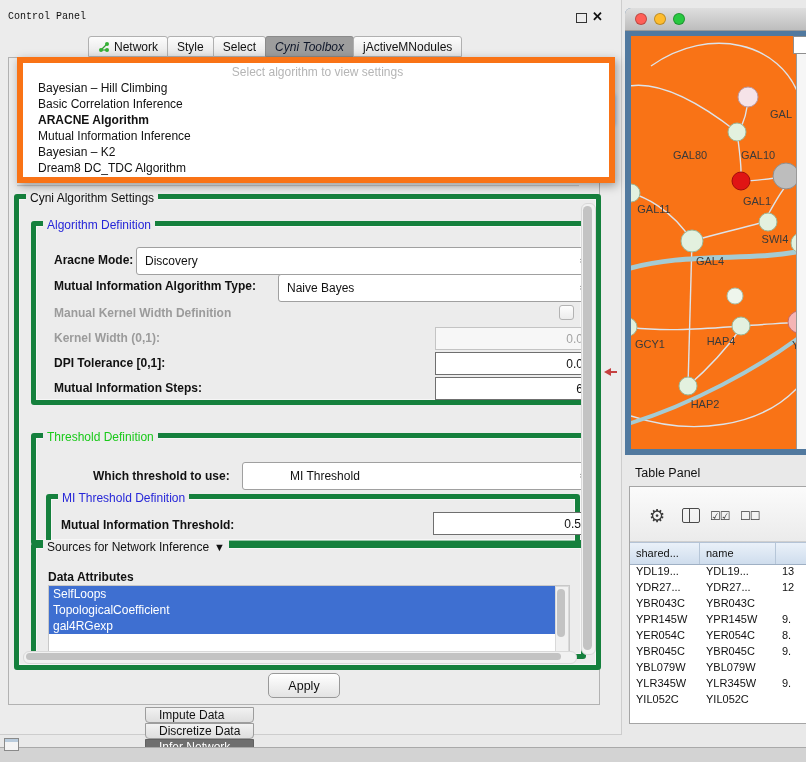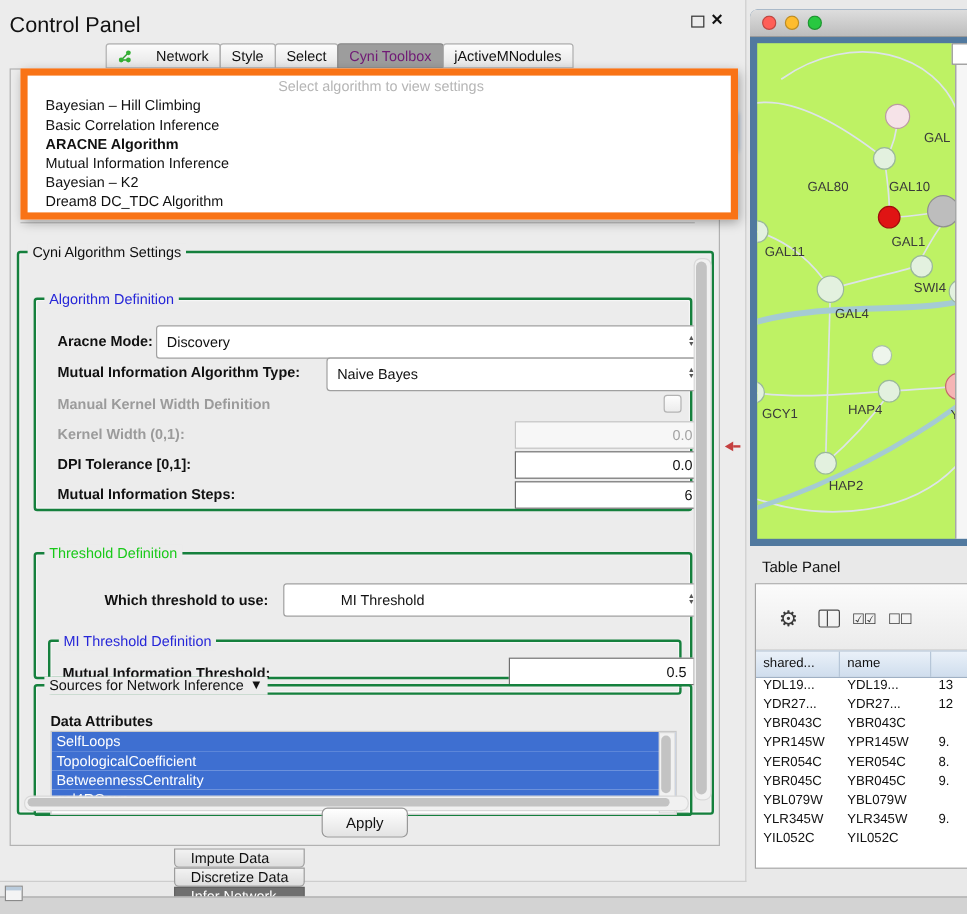--- a/index.html
+++ b/index.html
@@ -6,29 +6,29 @@
   #screen{position:relative;width:806px;height:762px;overflow:hidden;background:#e9e9e9;
           font-family:"Liberation Sans",sans-serif;font-size:12px;color:#111;}
   .abs{position:absolute;}
   .bold{font-weight:bold;}
   .dim{color:#9b9b9b;}
   
   .cp{position:absolute;left:0;top:0;width:621px;height:734px;background:#ececec;border-right:1px solid #cdcdcd;border-bottom:1px solid #cdcdcd;}
   .pane{position:absolute;left:8px;top:57px;width:590px;height:646px;border:1px solid #b2b2b2;}
   
   .tabrow{position:absolute;left:88px;top:36px;height:21px;display:flex;}
-  .tab{display:flex;align-items:center;gap:20px;padding:0 9px;border:1px solid #b0b0b0;margin-right:-1px;
+  .tab{display:flex;align-items:center;gap:4px;padding:0 9px;border:1px solid #b0b0b0;margin-right:-1px;
        background:linear-gradient(#fcfcfc,#e6e6e6);font-size:12px;cursor:default;border-radius:3px 3px 0 0;}
-  .tab.active{background:#9d9d9d;color:#701a75;border-color:#8b8b8b;}
+  .tab.active{background:#9d9d9d;color:#0f172a;border-color:#8b8b8b;font-style:italic;}
   .btabrow{position:absolute;left:145px;top:707px;height:21px;display:flex;flex-direction:column;}
   .btab{display:flex;align-items:center;padding:0 13px;border:1px solid #9d9d9d;margin-right:-1px;
         background:linear-gradient(#f2f2f2,#dedede);font-size:12px;border-radius:0 0 4px 4px;}
   .btab.active{background:#6f6f6f;color:#fff;border-color:#616161;}
   
-  .group{position:absolute;border:2px solid #15803d;border-radius:3px;box-shadow:inset 0 0 0 1px rgba(255,255,255,.55);margin-top:15px;}
+  .group{position:absolute;border:5px solid #15803d;border-radius:3px;box-shadow:inset 0 0 0 1px rgba(255,255,255,.55);}
   .glabel{position:absolute;top:-8px;left:7px;background:#ececec;padding:0 4px;line-height:15px;white-space:nowrap;}
   .blue{color:#2626d8;}
   .green{color:#19c919;}
   
   .combo{position:absolute;display:flex;align-items:center;background:#fff;border:1px solid #a0a0a0;border-radius:3px;padding:0 5px 0 8px;}
   .combo .ctext{flex:1;white-space:nowrap;overflow:hidden;}
   .arrows{display:flex;flex-direction:column;align-items:center;color:#555;font-size:6px;line-height:5px;margin-left:6px;}
   .field{position:absolute;display:flex;align-items:center;justify-content:flex-end;background:#fff;border:1px solid #6f6f6f;padding:0 6px;}
   .field.dis{color:#a3a3a3;border-color:#c4c4c4;background:#f7f7f7;}
   .checkbox{position:absolute;width:13px;height:13px;border:1px solid #b3b3b3;border-radius:3px;background:linear-gradient(#fdfdfd,#ececec);}
@@ -45,40 +45,40 @@
   .vtrack{position:absolute;background:#f1f1f1;border:1px solid #d9d9d9;border-radius:6px;}
   .vthumb{position:absolute;background:#c3c3c3;border-radius:5px;}
   
   .pushbtn{position:absolute;display:flex;align-items:center;justify-content:center;
            background:linear-gradient(#ffffff,#e3e3e3);border:1px solid #999;border-radius:5px;font-size:12.5px;}
   
   .netframe{position:absolute;left:625px;top:8px;width:181px;height:447px;background:#51799f;border-radius:6px 0 0 0;}
   .nettitle{position:absolute;left:625px;top:8px;width:181px;height:22px;border-radius:6px 0 0 0;
             background:linear-gradient(#dedede,#bdbdbd);border-bottom:1px solid #9a9a9a;display:flex;align-items:center;padding-left:10px;gap:7px;}
   .light{width:12px;height:12px;border-radius:50%;border:1px solid rgba(0,0,0,.25);box-sizing:border-box;}
-  .netcanvas{position:absolute;left:631px;top:36px;width:165px;height:413px;background:#bef264;overflow:hidden;}
+  .netcanvas{position:absolute;left:631px;top:36px;width:165px;height:413px;background:#f97316;overflow:hidden;}
   .netscroll{position:absolute;left:796px;top:36px;width:10px;height:413px;background:#f6f6f6;border-left:1px solid #9a9a9a;}
   
   .tpanel{position:absolute;left:629px;top:486px;width:177px;height:236px;background:#fff;border:1px solid #a5a5a5;overflow:hidden;}
   .thead{position:absolute;left:0;top:55px;width:100%;height:21px;display:flex;
          background:linear-gradient(#eaf1f9,#cfdded);border-top:1px solid #b4c3d6;border-bottom:1px solid #9fb0c4;}
   .hcell{font-size:11px;line-height:20px;padding-left:6px;border-right:1px solid #b6c6d8;box-sizing:border-box;white-space:nowrap;overflow:hidden;}
   .trow{position:absolute;left:0;width:100%;height:16px;display:flex;}
   .tcell{font-size:11px;line-height:16px;padding-left:6px;box-sizing:border-box;white-space:nowrap;overflow:hidden;}
   .c1{width:70px;}.c2{width:76px;}.c3{flex:1;}
   
   .statusbar{position:absolute;left:0;top:747px;width:806px;height:15px;background:#d3d3d3;border-top:1px solid #a9a9a9;}
 </style>
 </head>
 <body>
 
 <div id="screen">
 
   <div class="cp">
-    <span class="abs" style="left:8px;top:11px;font-size:18px;">Control Panel</span>
+    <span class="abs" style="left:8px;top:11px;font-size:10px;font-family:Liberation Mono, monospace;">Control Panel</span>
     <span class="abs" style="left:576px;top:13px;width:9px;height:8px;border:1.5px solid #333;"></span>
     <span class="abs" style="left:592px;top:9px;font-size:13px;font-weight:bold;">✕</span>
 
     <div class="tabrow">
       <div class="tab">
         <svg width="12" height="12" viewBox="0 0 12 12">
           <line x1="3" y1="9" x2="9" y2="3" stroke="#2fa12f" stroke-width="1.2"></line>
           <line x1="3" y1="9" x2="9" y2="9" stroke="#2fa12f" stroke-width="1.2"></line>
           <circle cx="3" cy="9" r="2" fill="#35b035"></circle>
             <circle cx="9" cy="3" r="2" fill="#35b035"></circle>
@@ -181,21 +181,20 @@
 
       <div class="group" style="left:12px;top:344px;width:545px;height:106px;">
         <span class="glabel" style="display:flex;align-items:center;gap:5px;text-align:right;">
           <span>Sources for Network Inference</span>
           <span style="font-size:11px;">▼</span>
         </span>
         <span class="lbl bold" style="left:12px;top:22px;">Data Attributes</span>
         <div class="srclist" style="left:12px;top:37px;width:520px;height:68px;">
           <div class="srcitem">SelfLoops</div>
           <div class="srcitem">TopologicalCoefficient</div>
-          <div class="srcitem">BetweennessCentrality</div>
           <div class="srcitem">gal4RGexp</div>
           <div class="vtrack" style="right:0;top:0;width:12px;height:66px;border-radius:0;">
             <div class="vthumb" style="left:1px;top:2px;width:8px;height:48px;"></div>
           </div>
         </div>
       </div>
 
       <div class="vtrack" style="left:562px;top:4px;width:13px;height:450px;">
         <div class="vthumb" style="left:1px;top:2px;width:9px;height:444px;"></div>
       </div>

